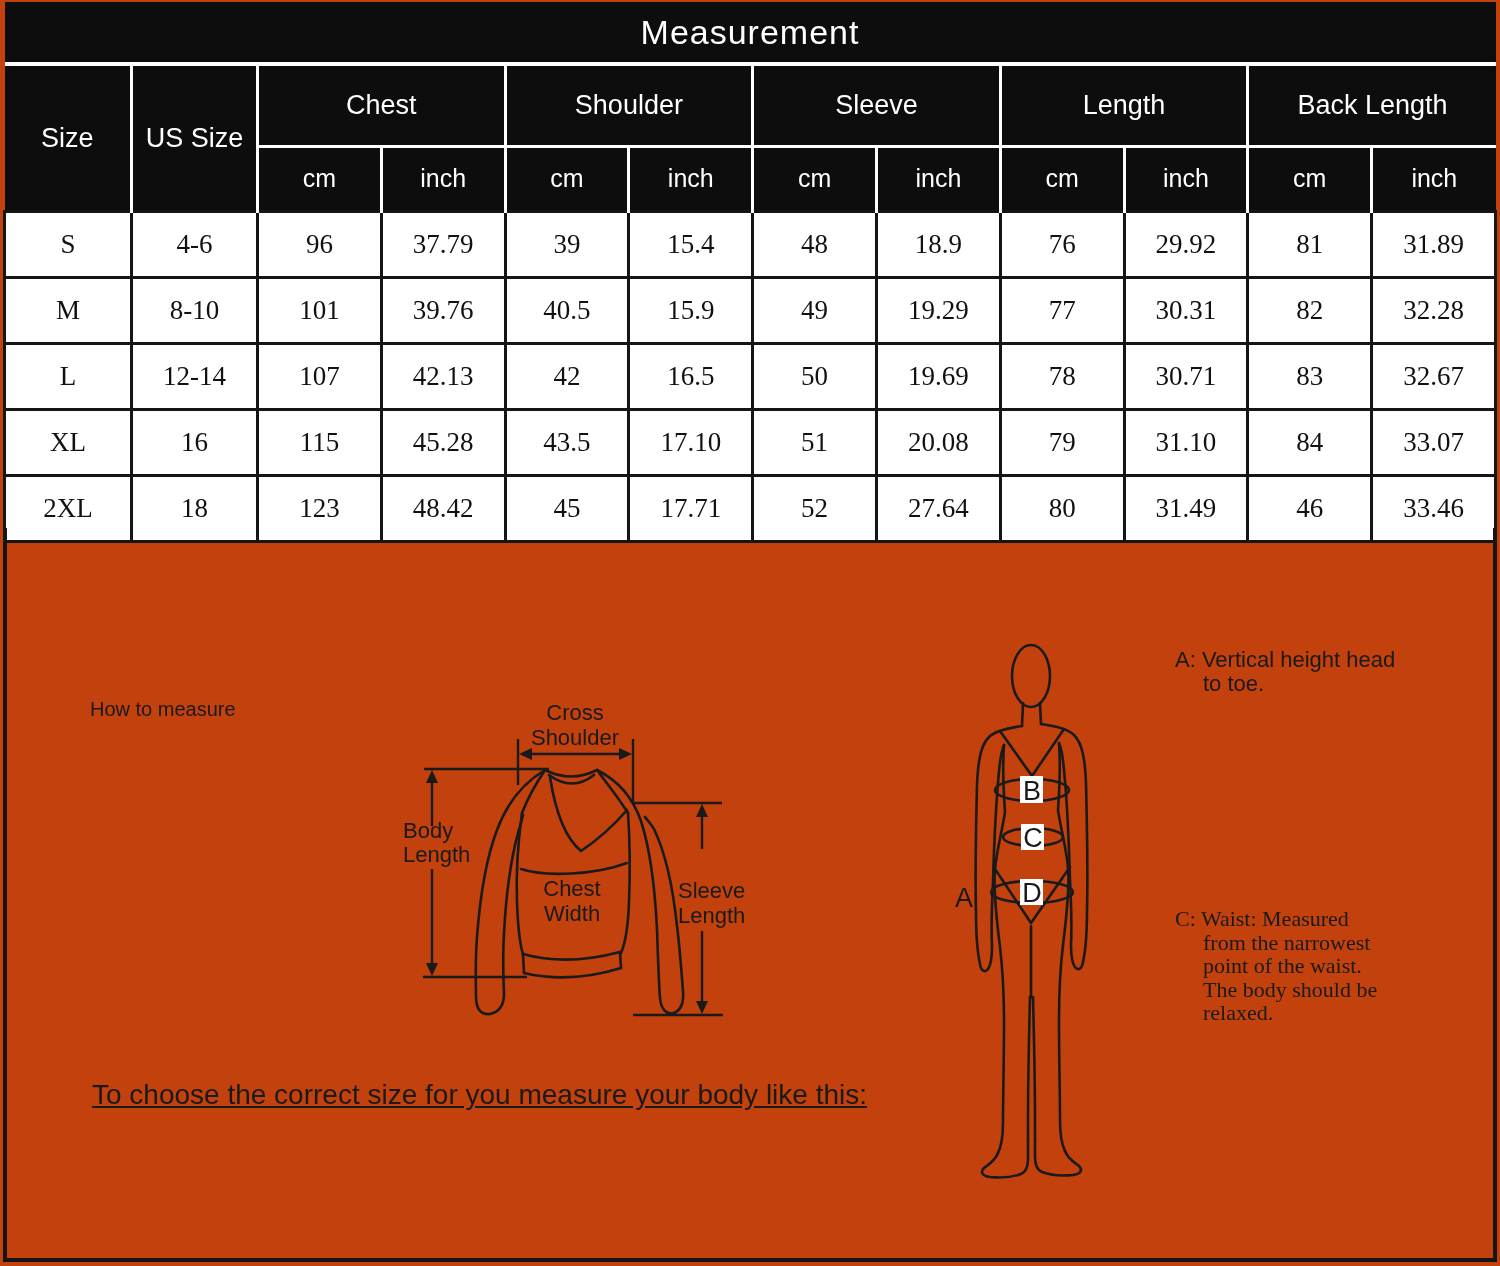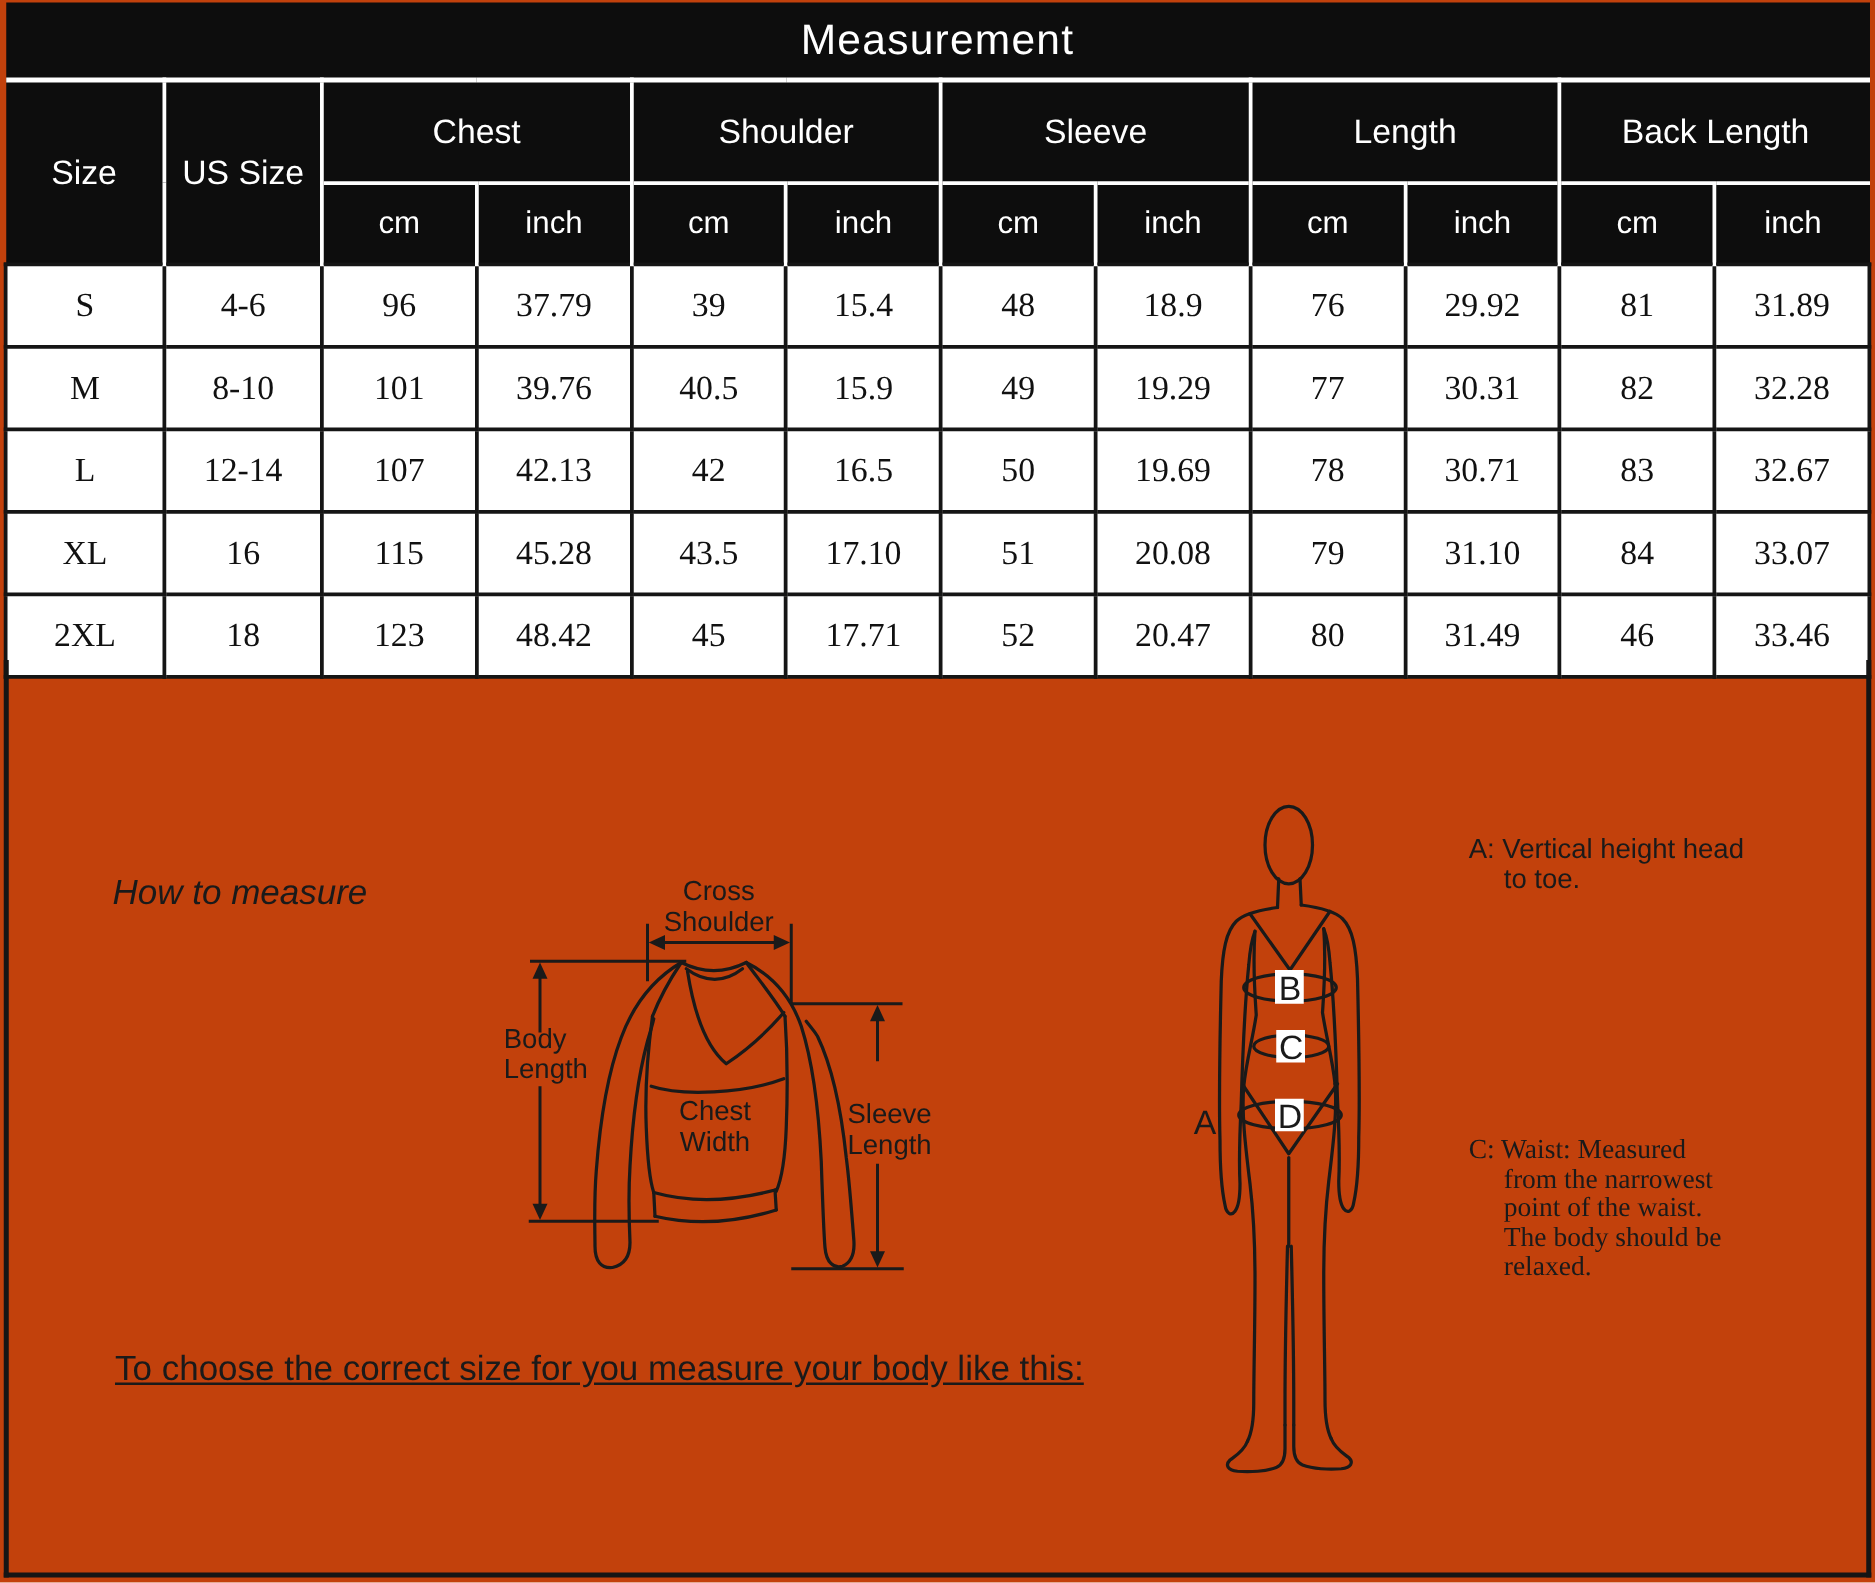--- a/index.html
+++ b/index.html
@@ -24,28 +24,28 @@
   tbody td {
     background:#ffffff; border:3px solid #151515; height:63px;
     font-family:"Liberation Serif", serif; font-size:27px; color:#111;
   }
 
   
   .guide-box {
     position:absolute; left:3px; top:528px; width:1494px; height:734px;
     border:4px solid #151515; border-top:none; box-sizing:border-box;
   }
-  .howto   { position:absolute; left:83px;  top:170px; font-size:28px;font-style:italic; }
+  .howto   { position:absolute; left:83px;  top:170px; font-size:20px; }
   .choose  { position:absolute; left:85px;  top:551px; font-size:28px;text-decoration:underline; }
   .legend-item {
     position:absolute; left:1168px; width:250px;
     font-size:22px; line-height:23.5px; white-space:pre-line;
     padding-left:28px; text-indent:-28px;
   }
-  .legend-a { top:139px; }
+  .legend-a { top:120px; }
   .legend-b { top:243px; }
   .legend-c { top:379px;font-family:Liberation Serif, serif; }
   .legend-d { top:566px; }
 
   .sweater-svg { position:absolute; left:388px; top:164px; }
   .figure-svg  { position:absolute; left:923px; top:109px; }
 
   svg .ln   { stroke:#1a1a1a; stroke-width:2.6; fill:none; stroke-linecap:round; stroke-linejoin:round; }
   svg .ann  { stroke:#1a1a1a; stroke-width:2.4; fill:none; }
   svg .ah   { fill:#1a1a1a; stroke:none; }
@@ -157,21 +157,21 @@
           <td>33.07</td>
         </tr>
         <tr>
           <td>2XL</td>
           <td>18</td>
           <td>123</td>
           <td>48.42</td>
           <td>45</td>
           <td>17.71</td>
           <td>52</td>
-          <td>20.47</td>
+          <td>27.64</td>
           <td>80</td>
           <td>31.49</td>
           <td>46</td>
           <td>33.46</td>
         </tr>
       </tbody>
   </table>
 
   <div class="guide-box">
 

